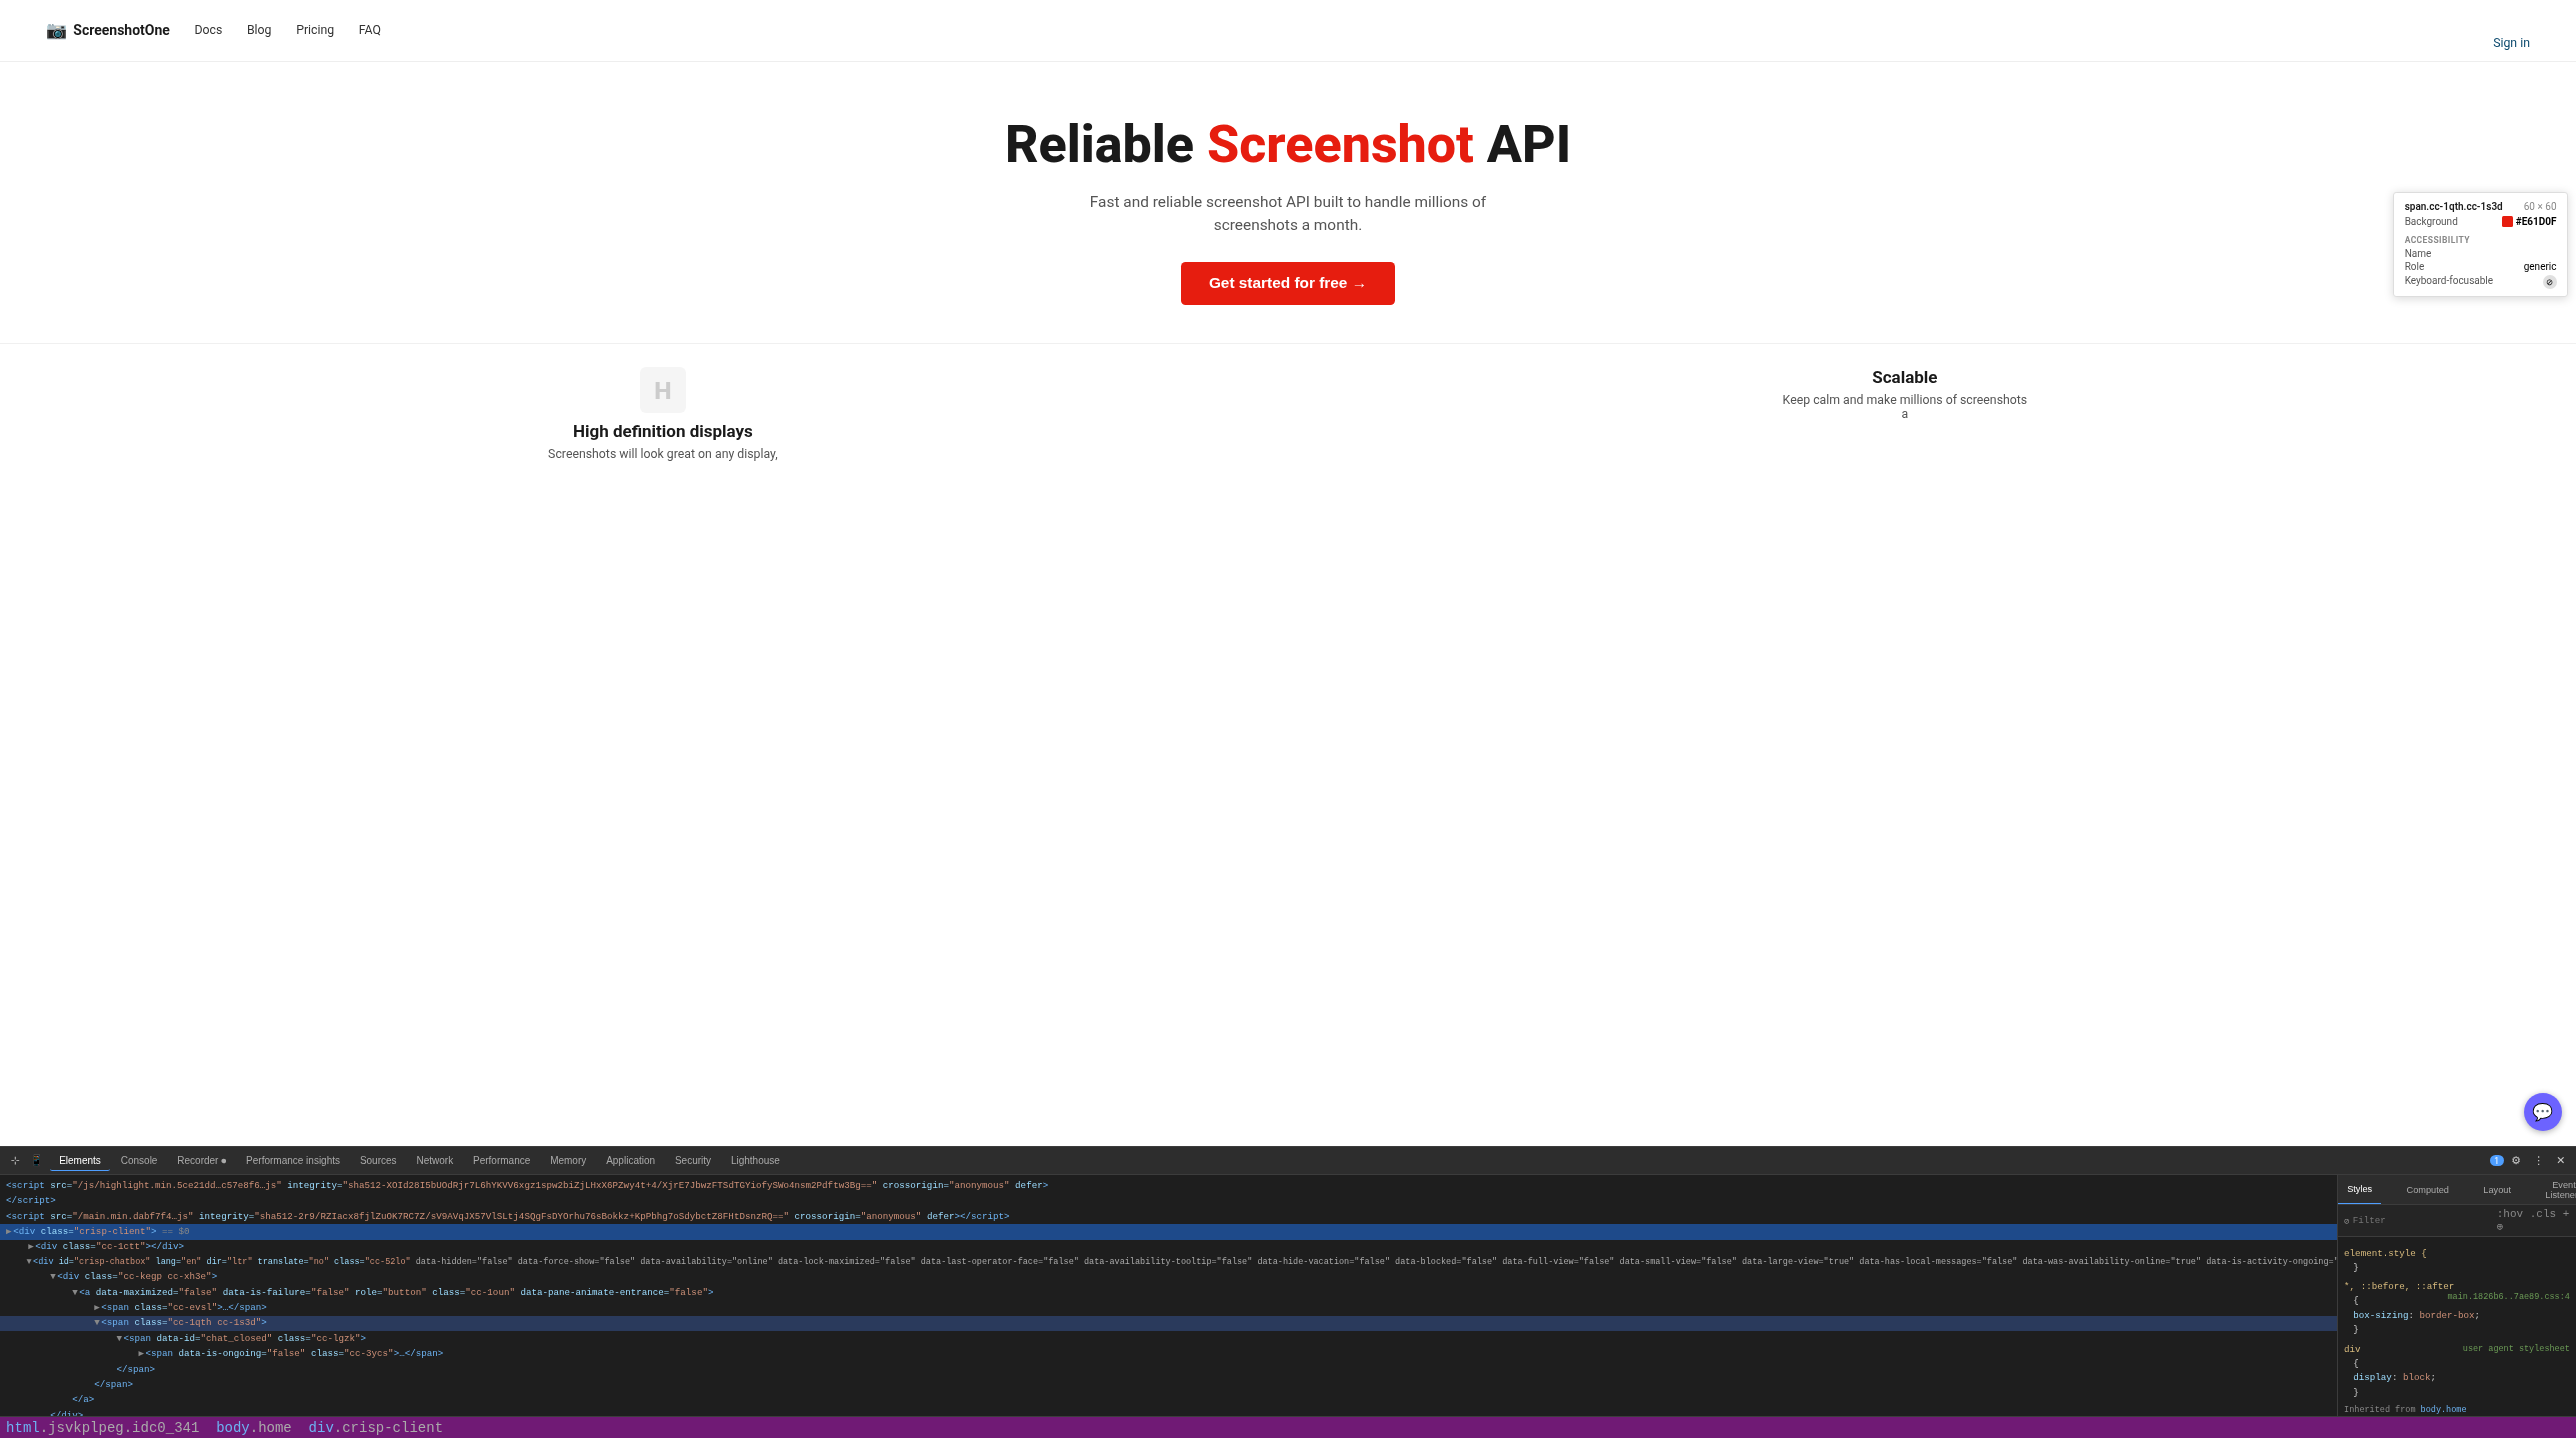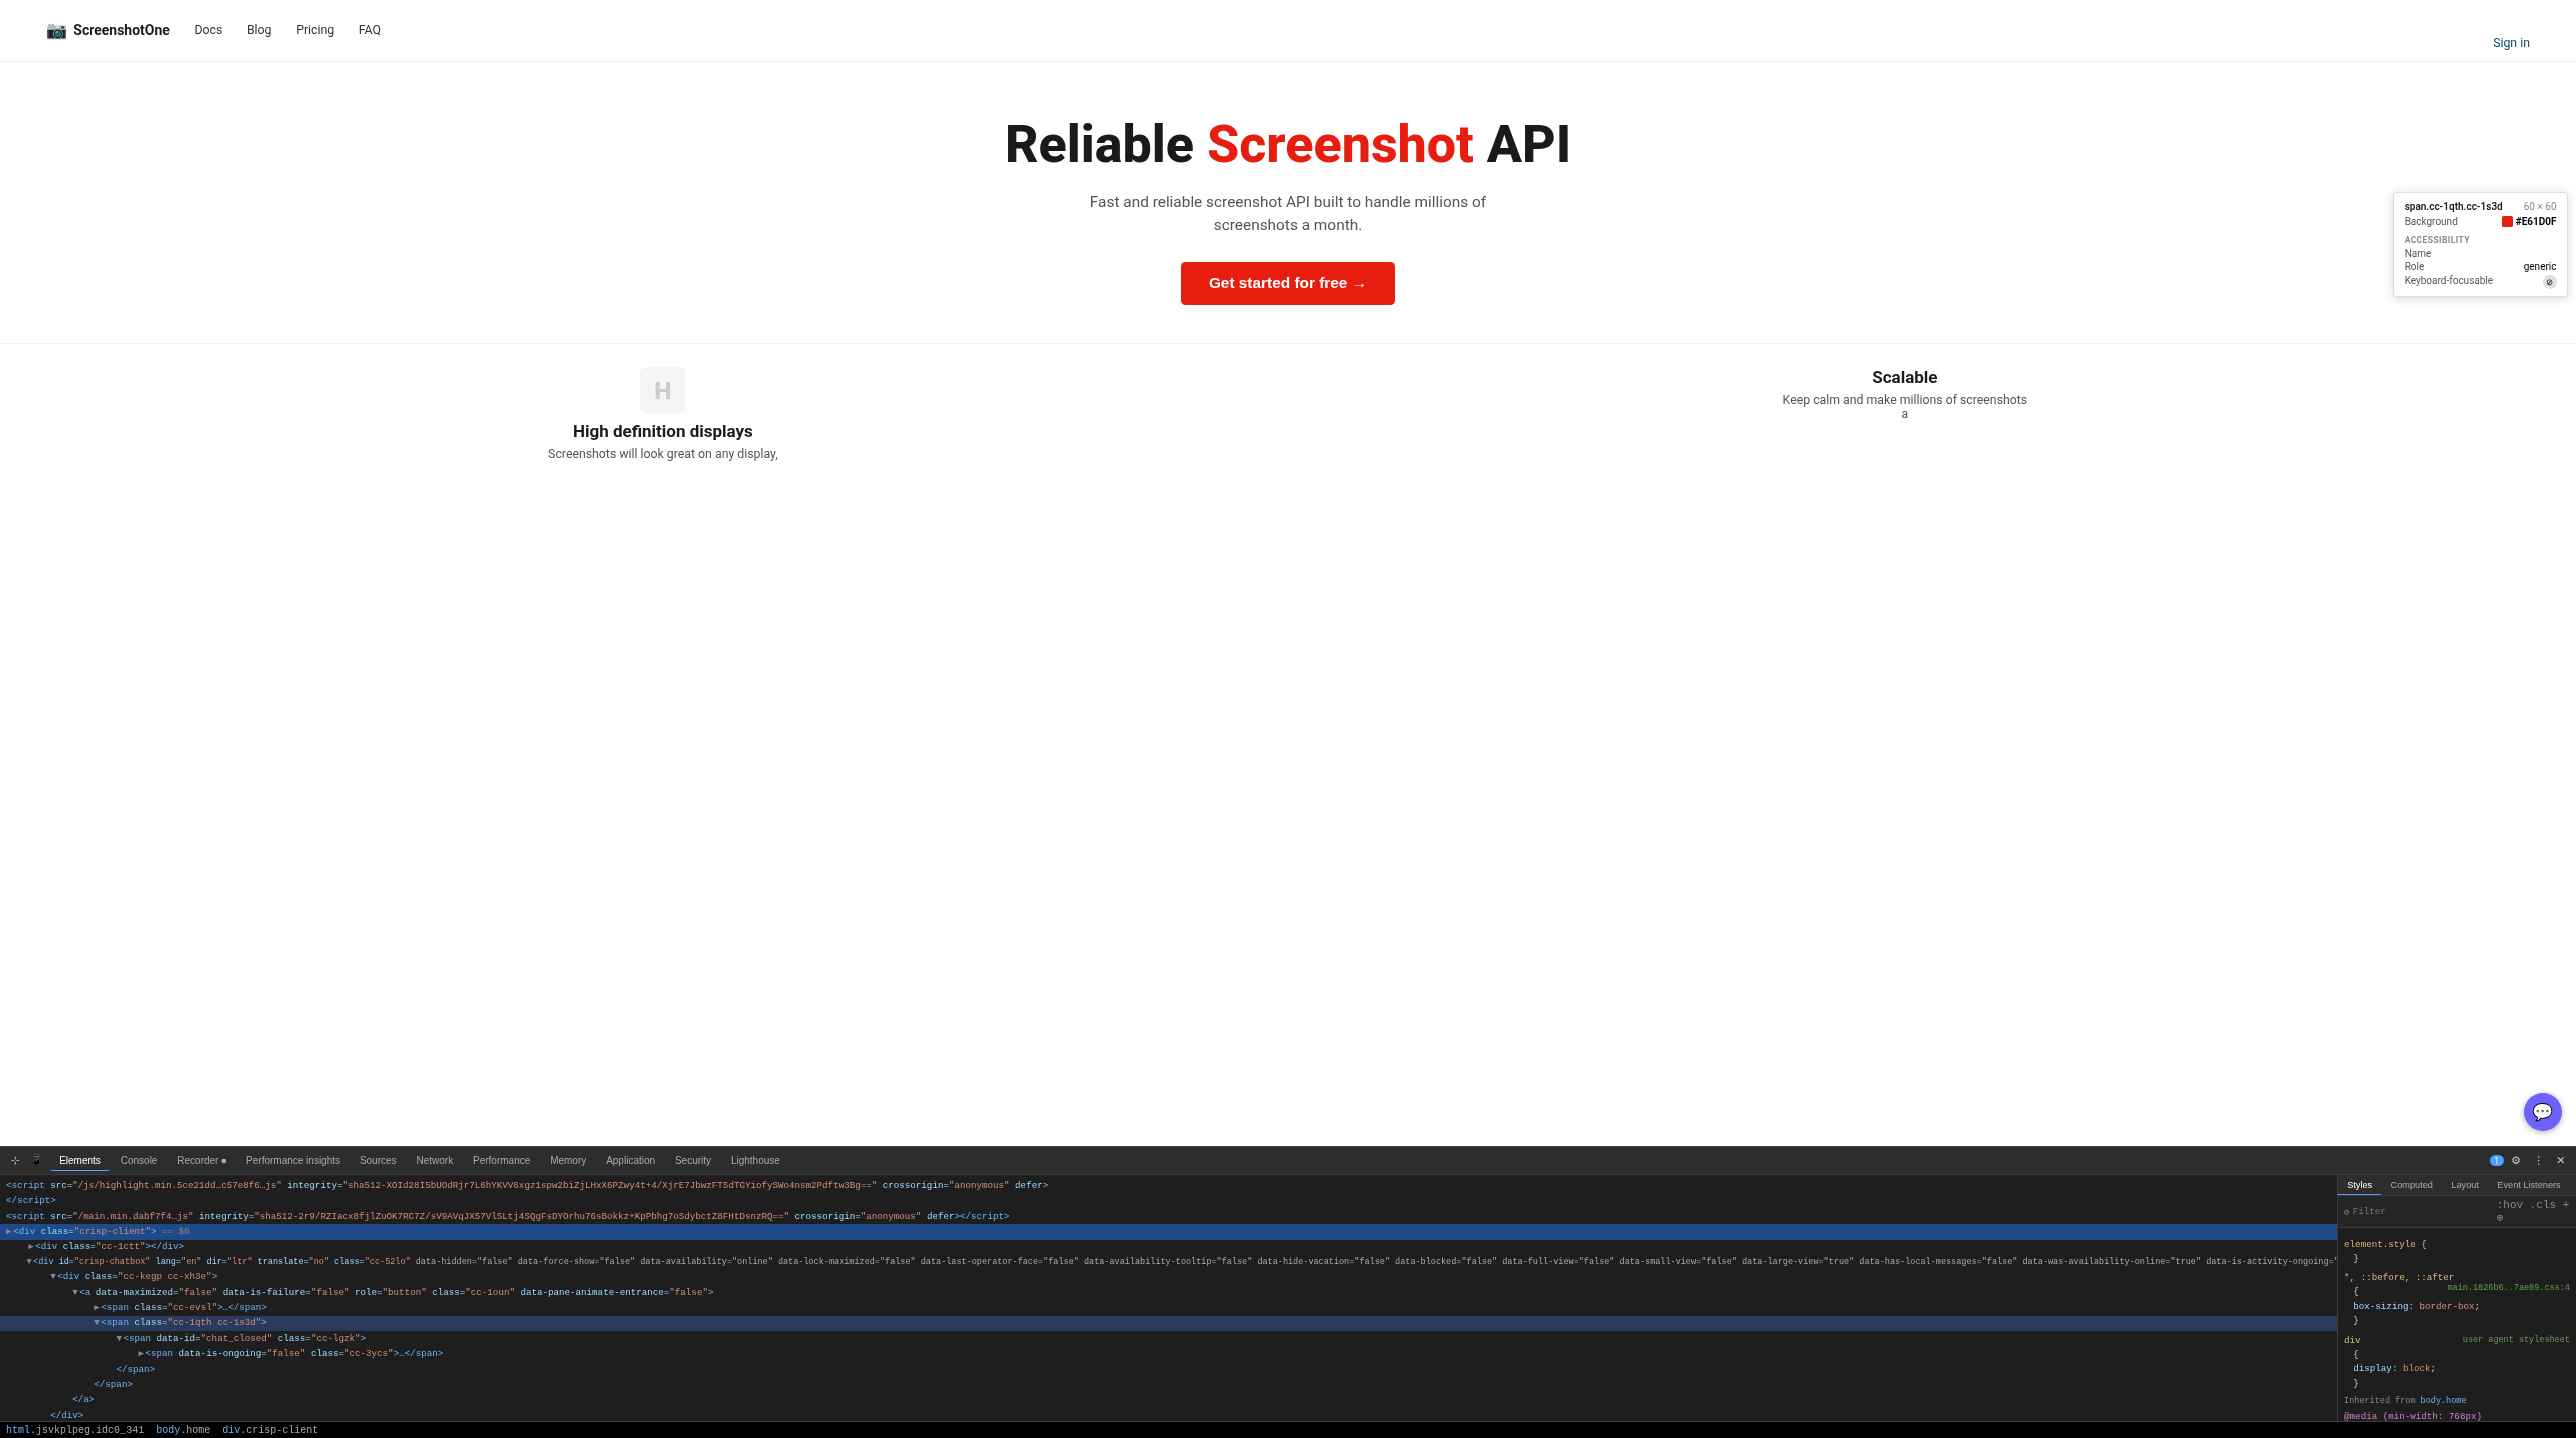--- a/index.html
+++ b/index.html
@@ -100,35 +100,35 @@
       padding: 0.8px 6.1px; white-space: nowrap; color: #ccc; line-height: 1.5;
       cursor: default;
     }
     .dom-line.selected { background: #1e4a8a; }
     .dom-tag { color: #6db3f2; }
     .dom-attr-name { color: #9cdcfe; }
     .dom-attr-value { color: #ce9178; }
     .dom-triangle { color: #888; margin-right: 1.5px; cursor: pointer; user-select: none; }
     .dom-indent { display: inline-block; }
     .breadcrumb-bar {
-      background: #000000; border-top: 0.8px solid #3c3c3c;
-      padding: 2.3px 6.1px; font-size: 10px; color: #aaa;
+      background: #701a75; border-top: 0.8px solid #3c3c3c;
+      padding: 2.3px 6.1px; font-size: 14px; color: #aaa;
       font-family: 'Courier New', monospace; flex-shrink: 0;
     }
     .breadcrumb-bar span { color: #6db3f2; }
 
     
     .styles-panel {
       width: 238px; background: #1e1e1e; overflow-y: auto;
       font-family: 'Courier New', monospace; font-size: 9.2px;
       flex-shrink: 0;
     }
     .styles-tabs {
       display: flex; border-bottom: 0.8px solid #3c3c3c;
-      background: #2d2d2d; flex-shrink: 0;
+      background: #2d2d2d; flex-shrink: 0; gap: 16px;
     }
     .styles-tab {
       padding: 4.6px 9.2px; font-size: 9.2px; color: #aaa;
       cursor: pointer; border: none; background: none;
     }
     .styles-tab.active { color: #fff; border-bottom: 1.5px solid #4e9eff; }
     .styles-filter {
       display: flex; align-items: center; padding: 3.1px 6.1px;
       border-bottom: 0.8px solid #3c3c3c; background: #252525;
     }

